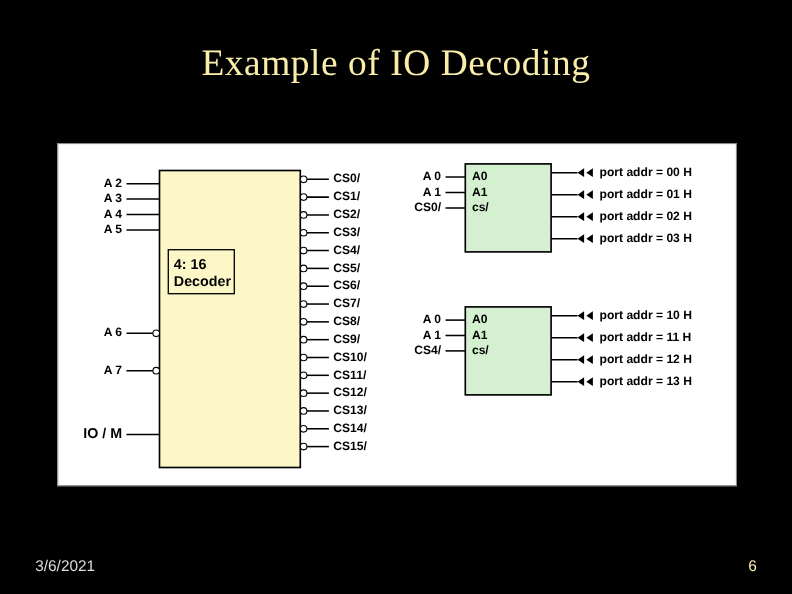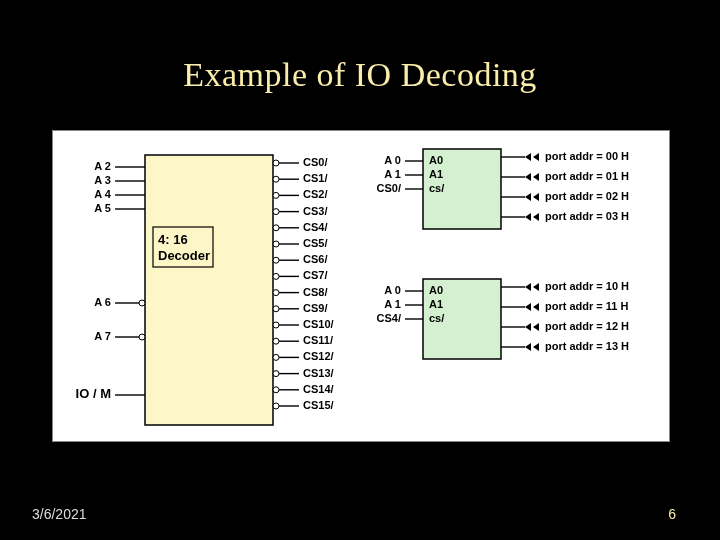--- a/index.html
+++ b/index.html
@@ -3,28 +3,28 @@
 <meta charset="utf-8">
 <style>
   html,body{margin:0;padding:0}
   body{
     width:720px;height:540px;
     background:#000;
     font-family:Georgia,'Times New Roman',serif;
     position:relative;overflow:hidden;
   }
   .title{
-    padding:56px 0 0;
+    padding:39px 0 0;
     text-align:center;
     color:#faeca9;
     font-size:34px;
     letter-spacing:.5px;
   }
   .footer{
-    position:absolute;left:0;right:12px;bottom:18px;
+    position:absolute;left:0;right:0;bottom:18px;
     color:#ddd;
     font:14px Arial,Helvetica,sans-serif;
     padding:0 32px;
   }
   .footer .pg{float:right;color:#faeca9}
 
   
   .figure{
     position:absolute;left:52px;top:130px;
     width:616px;height:310px;

